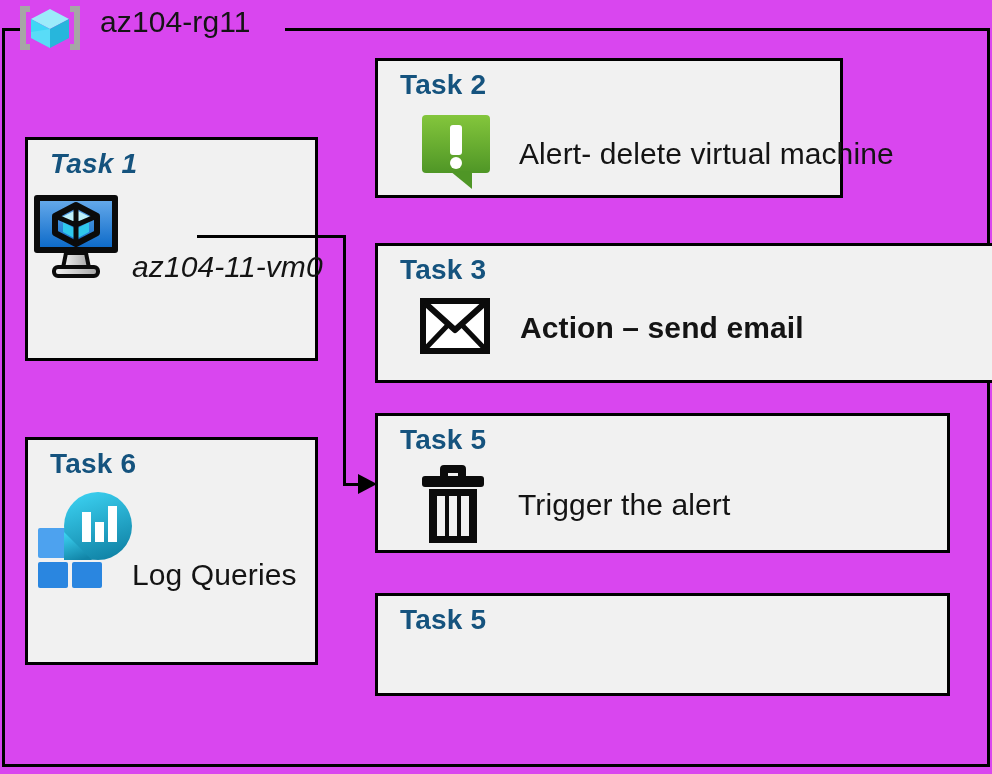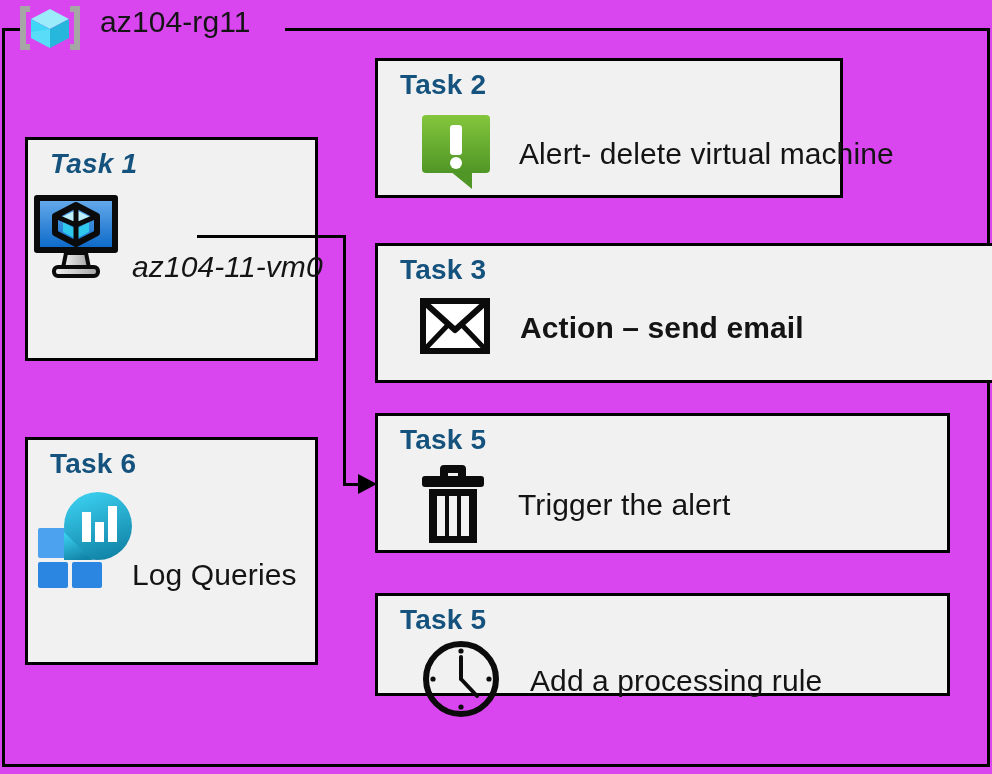--- a/index.html
+++ b/index.html
@@ -257,34 +257,20 @@
           <rect x="29" y="35" width="8" height="40" fill="#F1F1F1"></rect>
           <rect x="41" y="35" width="8" height="40" fill="#F1F1F1"></rect>
         </svg>
       </span>
       <span class="task-label">Trigger the alert</span>
     </div>
   </div>
 
   <div class="task-box" id="task5">
     <div class="task-heading">Task 5</div>
-    <div class="task-body-row">
-      <span class="task-icon">
-        <svg width="82" height="82" viewBox="0 0 82 82">
-          <circle cx="41" cy="41" r="35" fill="none" stroke="#0B0B0B" stroke-width="6"></circle>
-          <circle cx="41" cy="13" r="2.6" fill="#0B0B0B"></circle>
-          <circle cx="69" cy="41" r="2.6" fill="#0B0B0B"></circle>
-          <circle cx="41" cy="69" r="2.6" fill="#0B0B0B"></circle>
-          <circle cx="13" cy="41" r="2.6" fill="#0B0B0B"></circle>
-          <path d="M41 41 L41 19" stroke="#0B0B0B" stroke-width="4" stroke-linecap="round"></path>
-          <path d="M41 41 L57 58" stroke="#0B0B0B" stroke-width="4" stroke-linecap="round"></path>
-        </svg>
-      </span>
-      <span class="task-label">Add a processing rule</span>
-    </div>
   </div>
 
   <div class="task-box" id="task6">
     <div class="task-heading">Task 6</div>
     <div class="card-center">
       <span class="task-icon">
         <svg width="104" height="100" viewBox="0 0 104 100">
           <defs>
             <linearGradient id="laBlob" x1="0.25" y1="0" x2="0.6" y2="1">
               <stop offset="0%" stop-color="#3BD0F0"></stop>

